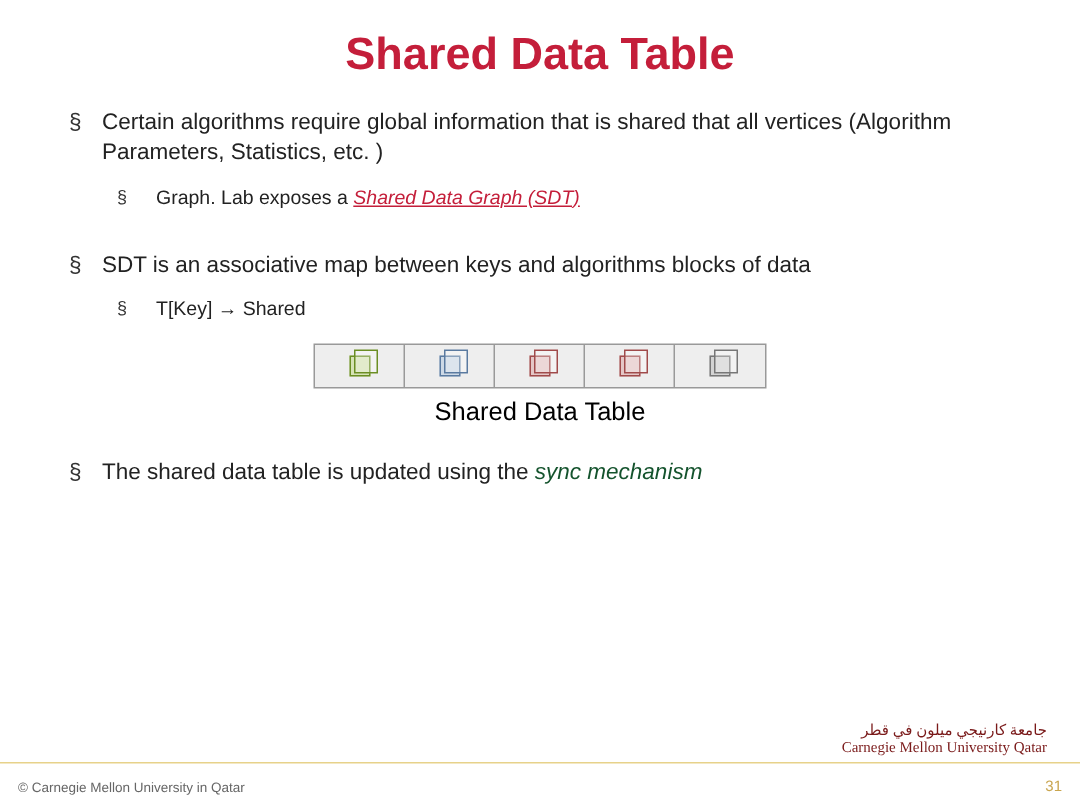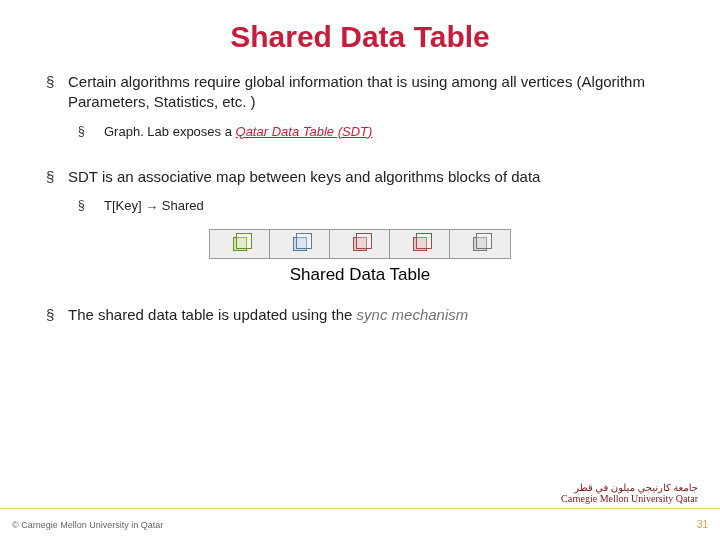--- a/index.html
+++ b/index.html
@@ -59,21 +59,21 @@
     left: 0;
     color: #333;
     font-size: 12px;
   }
   .emph {
     color: #c41e3a;
     text-decoration: underline;
     font-style: italic;
   }
   .emph-nou {
-    color: #737373;
+    color: #14532d;
     font-style: italic;
   }
   .gap { height: 12px; }
   .sdt-visual {
     text-align: center;
     margin-top: 6px;
     margin-bottom: 8px;
   }
   .cells {
     display: inline-flex;
@@ -149,24 +149,24 @@
   .page-num { color: #c9a54f; font-size: 10px; margin-left: 20px; }
 </style>
 </head>
 <body>
 
 <div class="title">Shared Data Table</div>
 
 <div class="content">
   <ul class="bullets">
     <li>
-      <span>Certain algorithms require global information that is using among all vertices (Algorithm Parameters, Statistics, etc. )</span>
+      <span>Certain algorithms require global information that is shared that all vertices (Algorithm Parameters, Statistics, etc. )</span>
       <ul class="sub-bullets">
         <li>
-          <span>Graph. Lab exposes a </span><span class="emph">Qatar Data Table (SDT)</span>
+          <span>Graph. Lab exposes a </span><span class="emph">Shared Data Graph (SDT)</span>
         </li>
       </ul>
     </li>
   </ul>
 
   <div class="gap"></div>
 
   <ul class="bullets">
     <li>
       <span>SDT is an associative map between keys and algorithms blocks of data</span>

